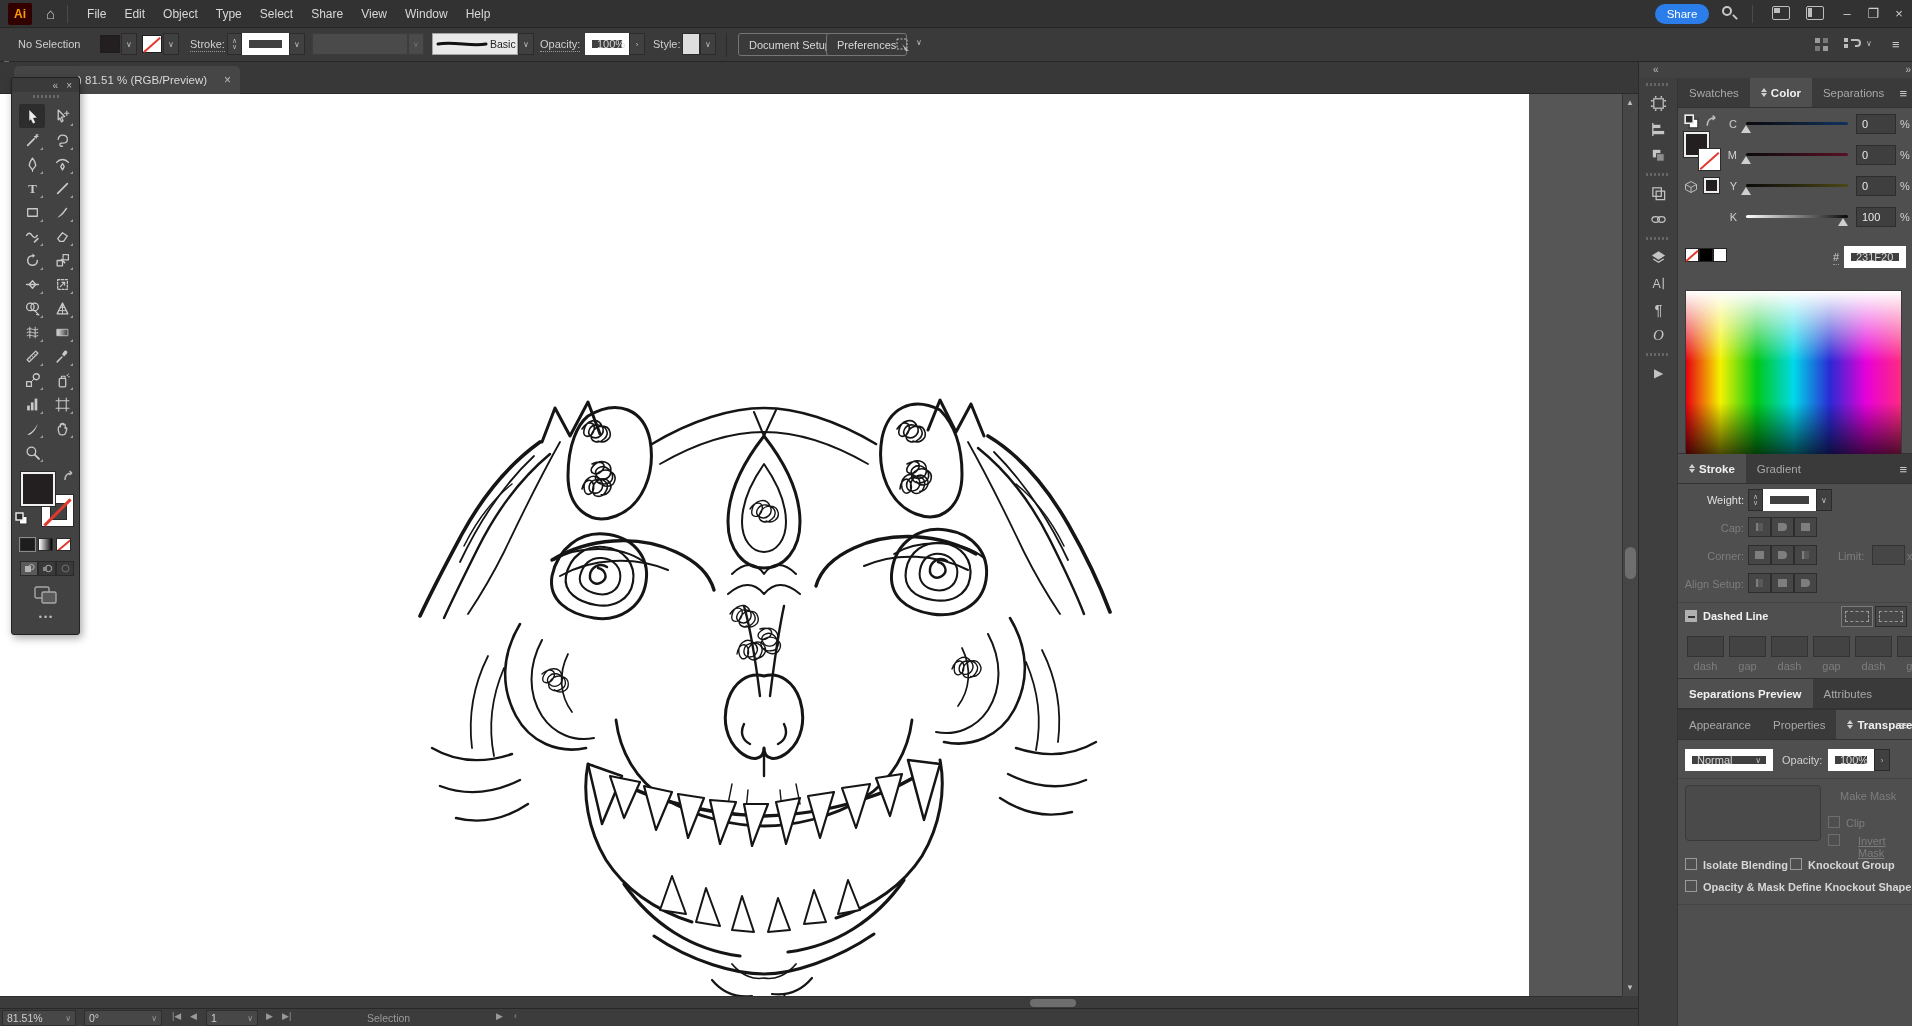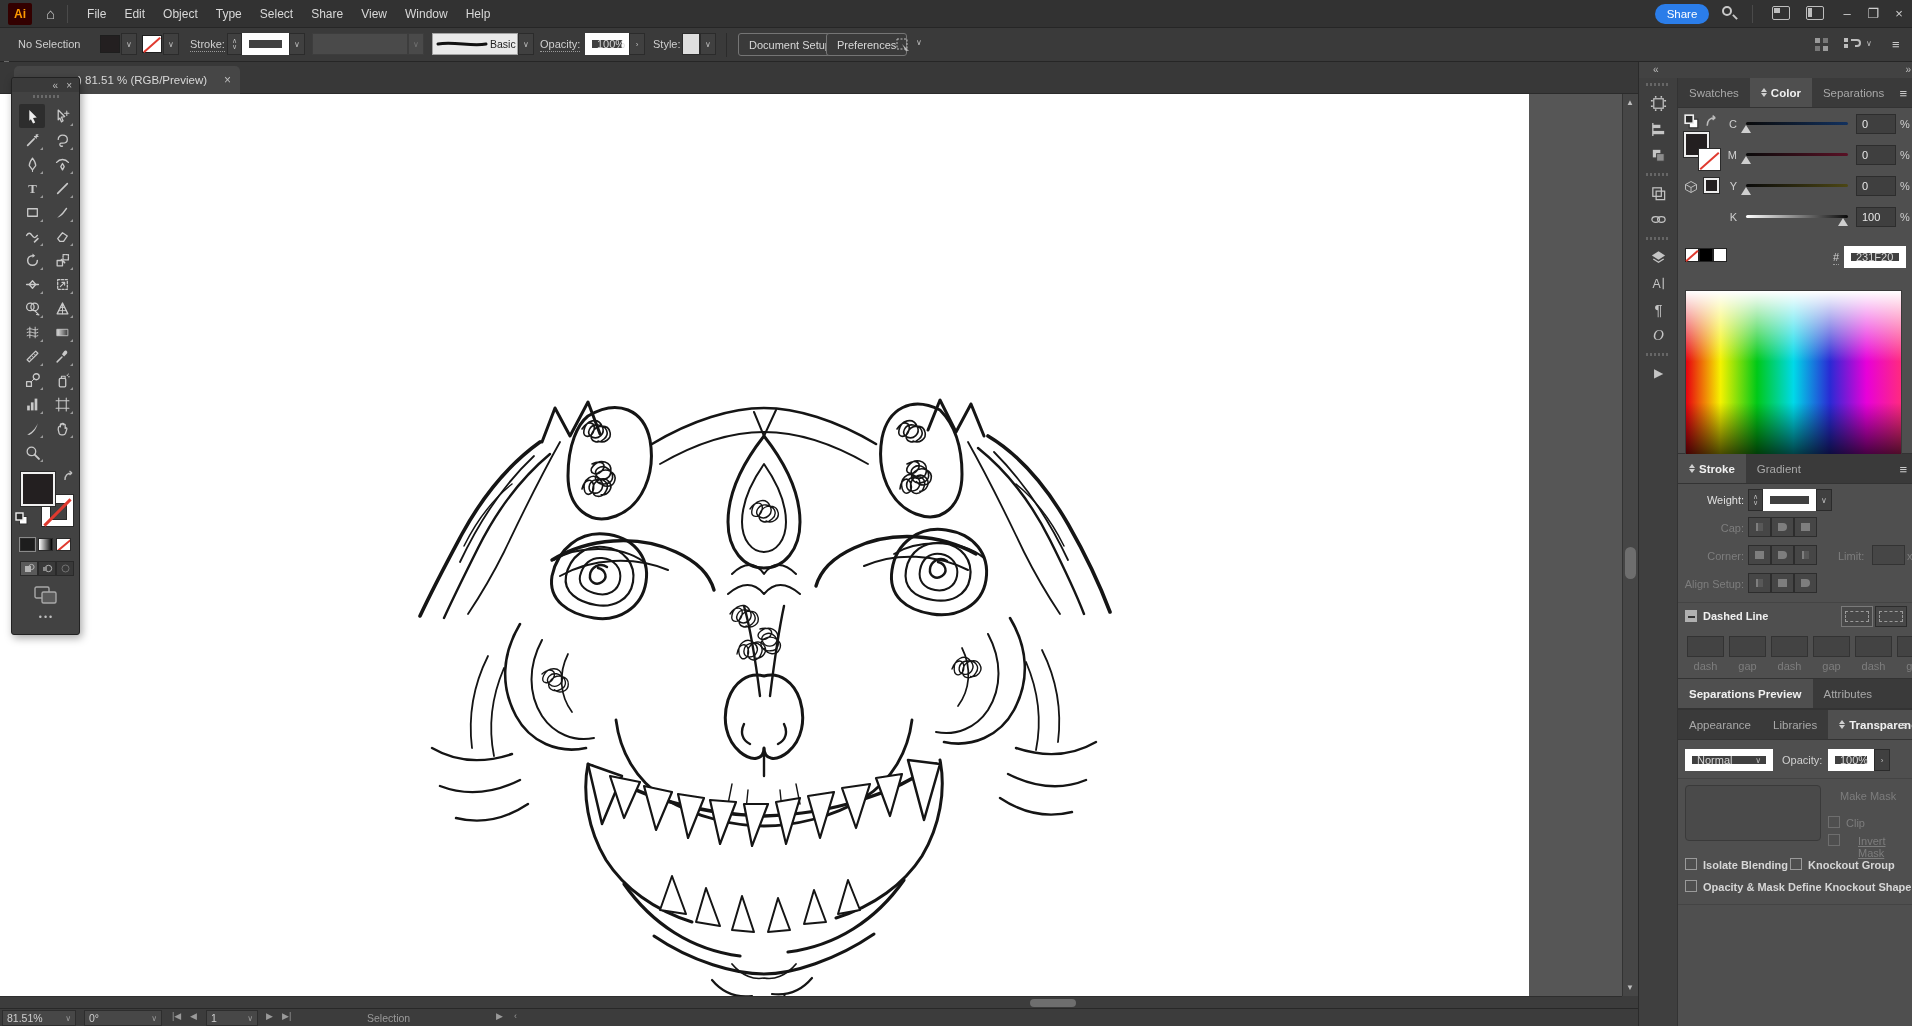--- a/index.html
+++ b/index.html
@@ -865,21 +865,21 @@
         </div>
         <div class="panel-split"></div>
       </div>
 
       <div>
         <div class="ptabs">
           <div class="ptab">
               <span>Appearance</span>
             </div>
           <div class="ptab">
-              <span>Libraries</span>
+              <span>Properties</span>
             </div>
           <div class="ptab on">
               <span class="updn">
                 <i class="u"></i>
                 <i class="d"></i>
               </span>
               <span>Transparency</span>
             </div>
           <div class="pmenu">≡</div>
         </div>

